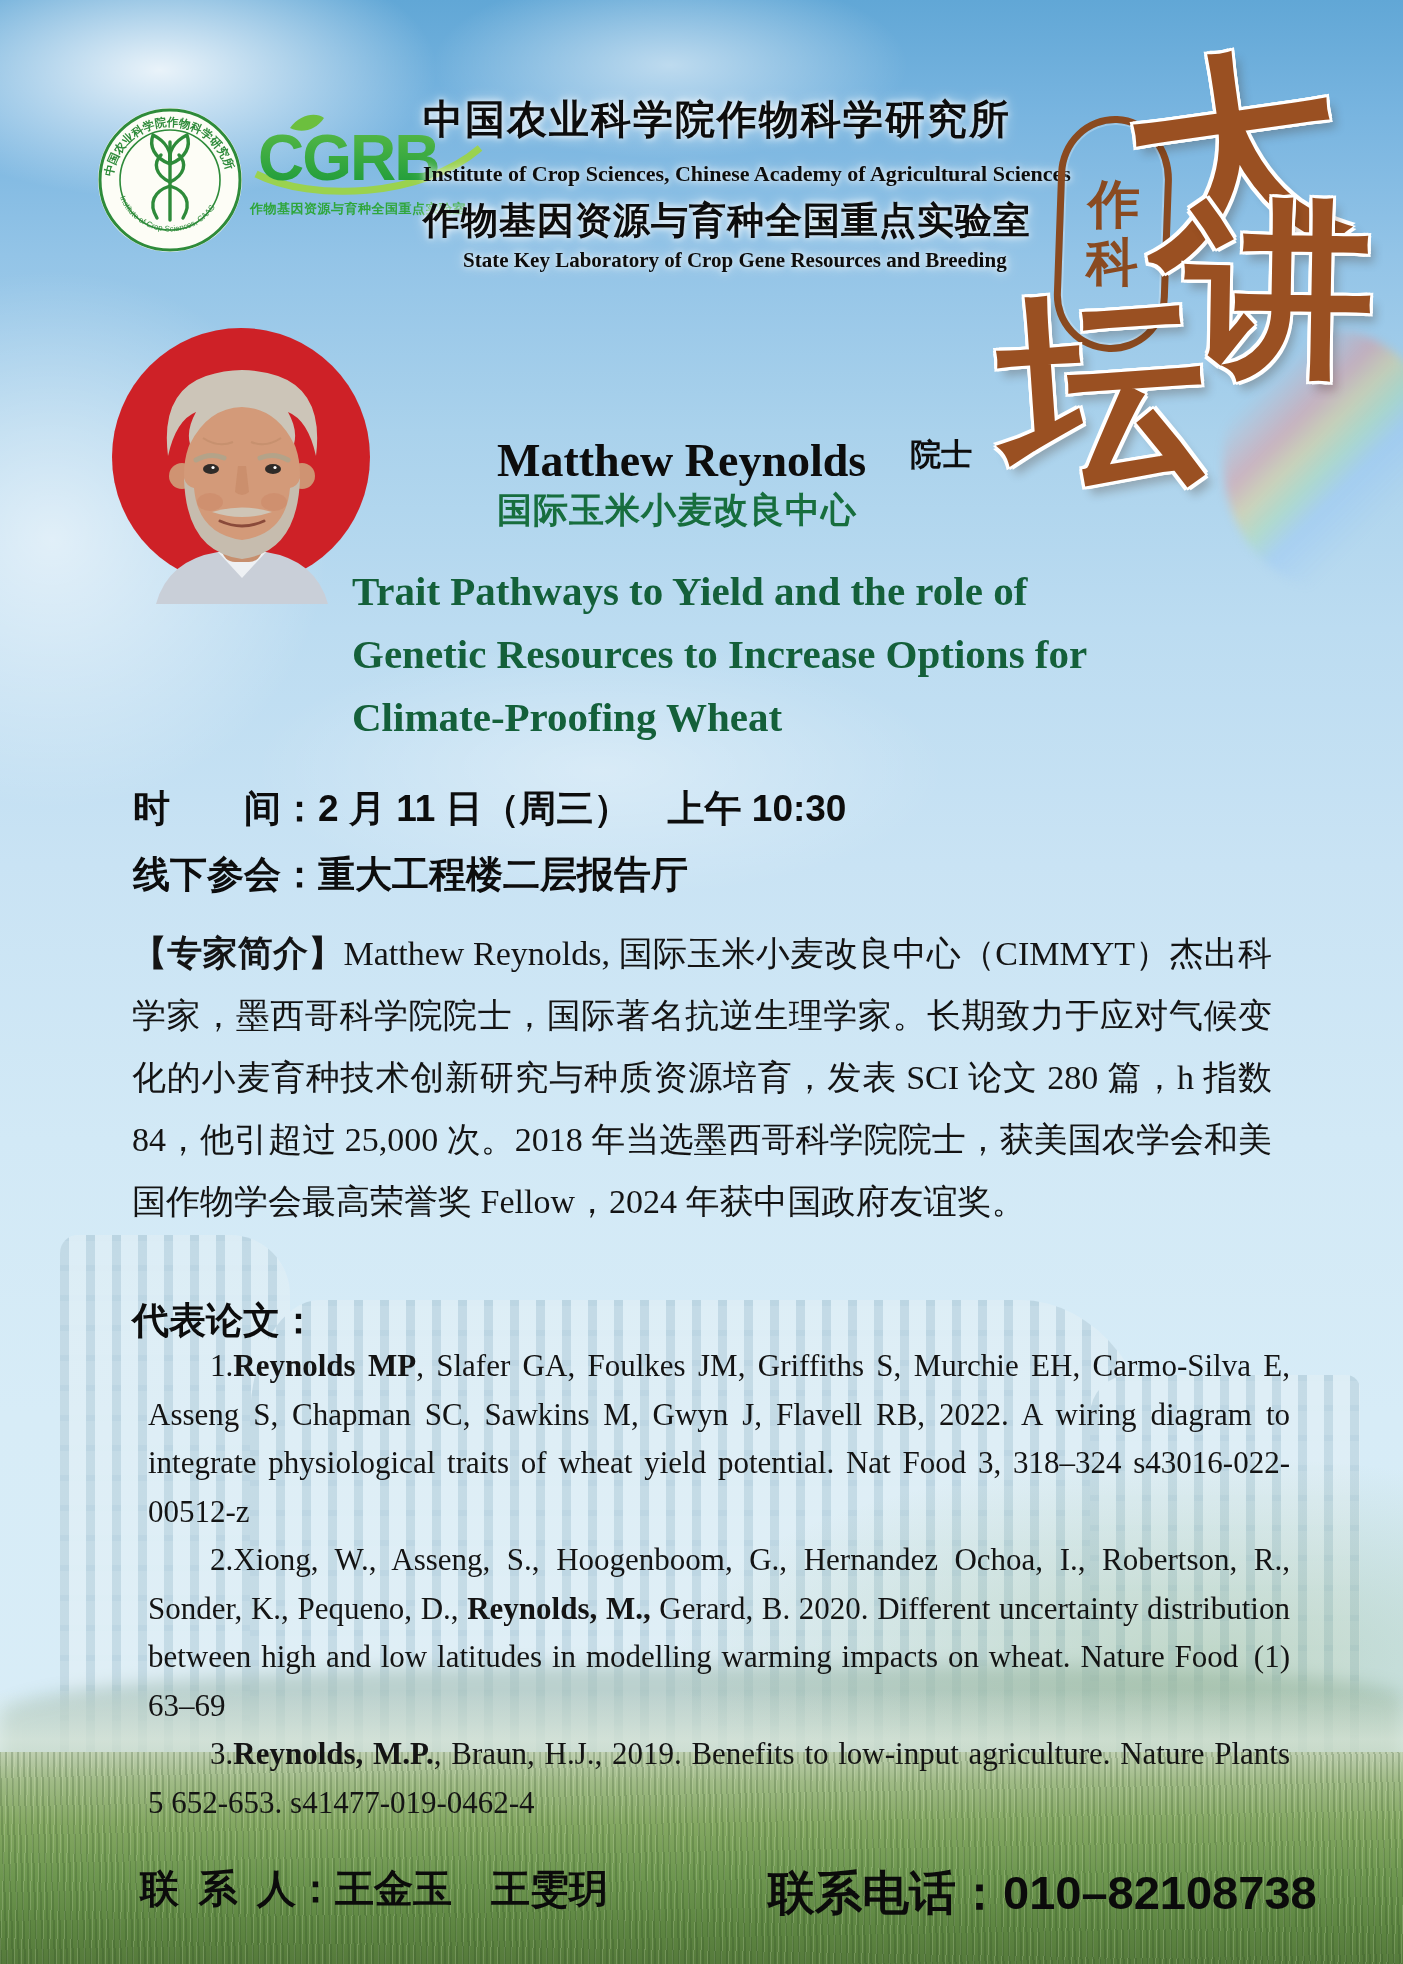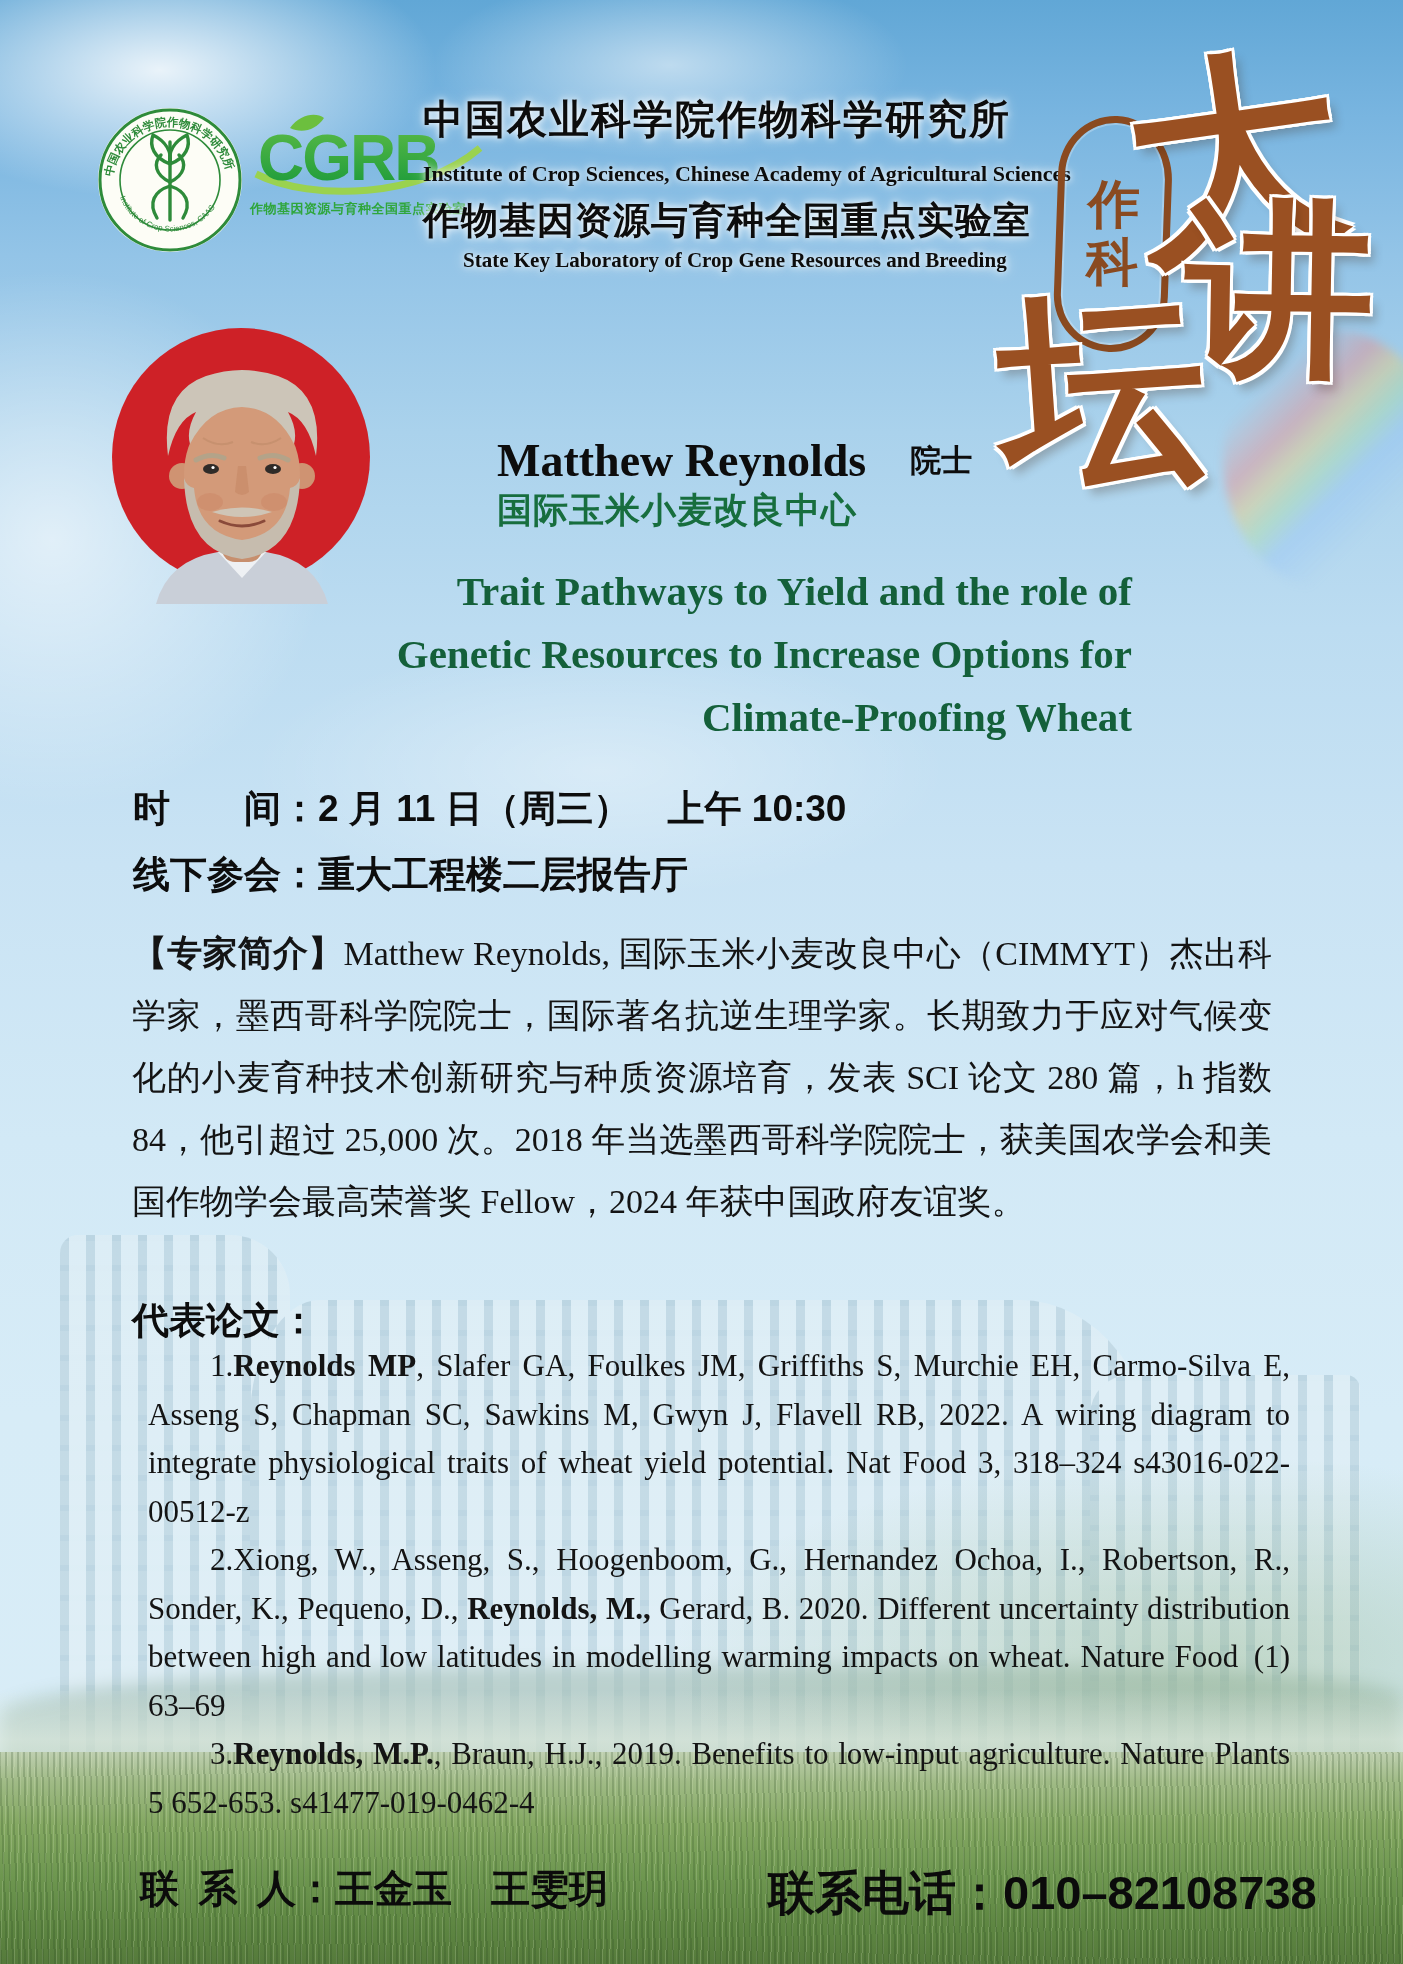--- a/index.html
+++ b/index.html
@@ -60,25 +60,25 @@
   .bc-da{left:1128px;top:52px;font-size:215px;transform:rotate(-8deg);}
   .bc-jiang{left:1186px;top:198px;font-size:188px;transform:rotate(1deg);}
   .bc-tan{left:1000px;top:288px;font-size:205px;transform:rotate(-4deg);}
 
   
   .photo-wrap{position:absolute;left:112px;top:328px;width:258px;height:276px;overflow:hidden;}
   .red-circle{position:absolute;left:0;top:0;width:258px;height:258px;border-radius:50%;background:#ce2127;}
   .portrait{position:absolute;left:36px;top:34px;width:188px;height:242px;}
 
   
-  .name-row{position:absolute;left:497px;top:434px;display:flex;align-items:center;color:#0d0d0d;}
+  .name-row{position:absolute;left:497px;top:434px;display:flex;align-items:flex-start;color:#0d0d0d;}
   .spk-name{font-family:"Liberation Serif","DejaVu Serif",serif;font-weight:bold;font-size:46px;white-space:nowrap;}
   .spk-hon{font-size:31px;font-weight:900;margin-left:44px;white-space:nowrap;}
   .spk-affil{position:absolute;left:497px;top:487px;font-size:35px;font-weight:900;color:#176e3e;letter-spacing:1px;white-space:nowrap;}
-  .talk-title{position:absolute;left:352px;top:560px;width:780px;display:flex;flex-direction:column;align-items:flex-end;
+  .talk-title{position:absolute;left:352px;top:560px;width:780px;display:flex;flex-direction:column;align-items:flex-start;
     font-family:"Liberation Serif","DejaVu Serif",serif;font-weight:bold;font-size:41px;color:#14603a;line-height:63px;}
   .talk-title div{white-space:nowrap;}
 
   
   .sched{position:absolute;left:133px;top:776px;font-size:37px;font-weight:900;color:#0d0d0d;line-height:66px;}
   .sched div{white-space:nowrap;}
 
   
   .bio{position:absolute;left:132px;top:922px;width:1140px;font-family:"Liberation Serif","DejaVu Serif",serif;
     font-size:34px;line-height:62px;text-align:justify;color:#141414;}

